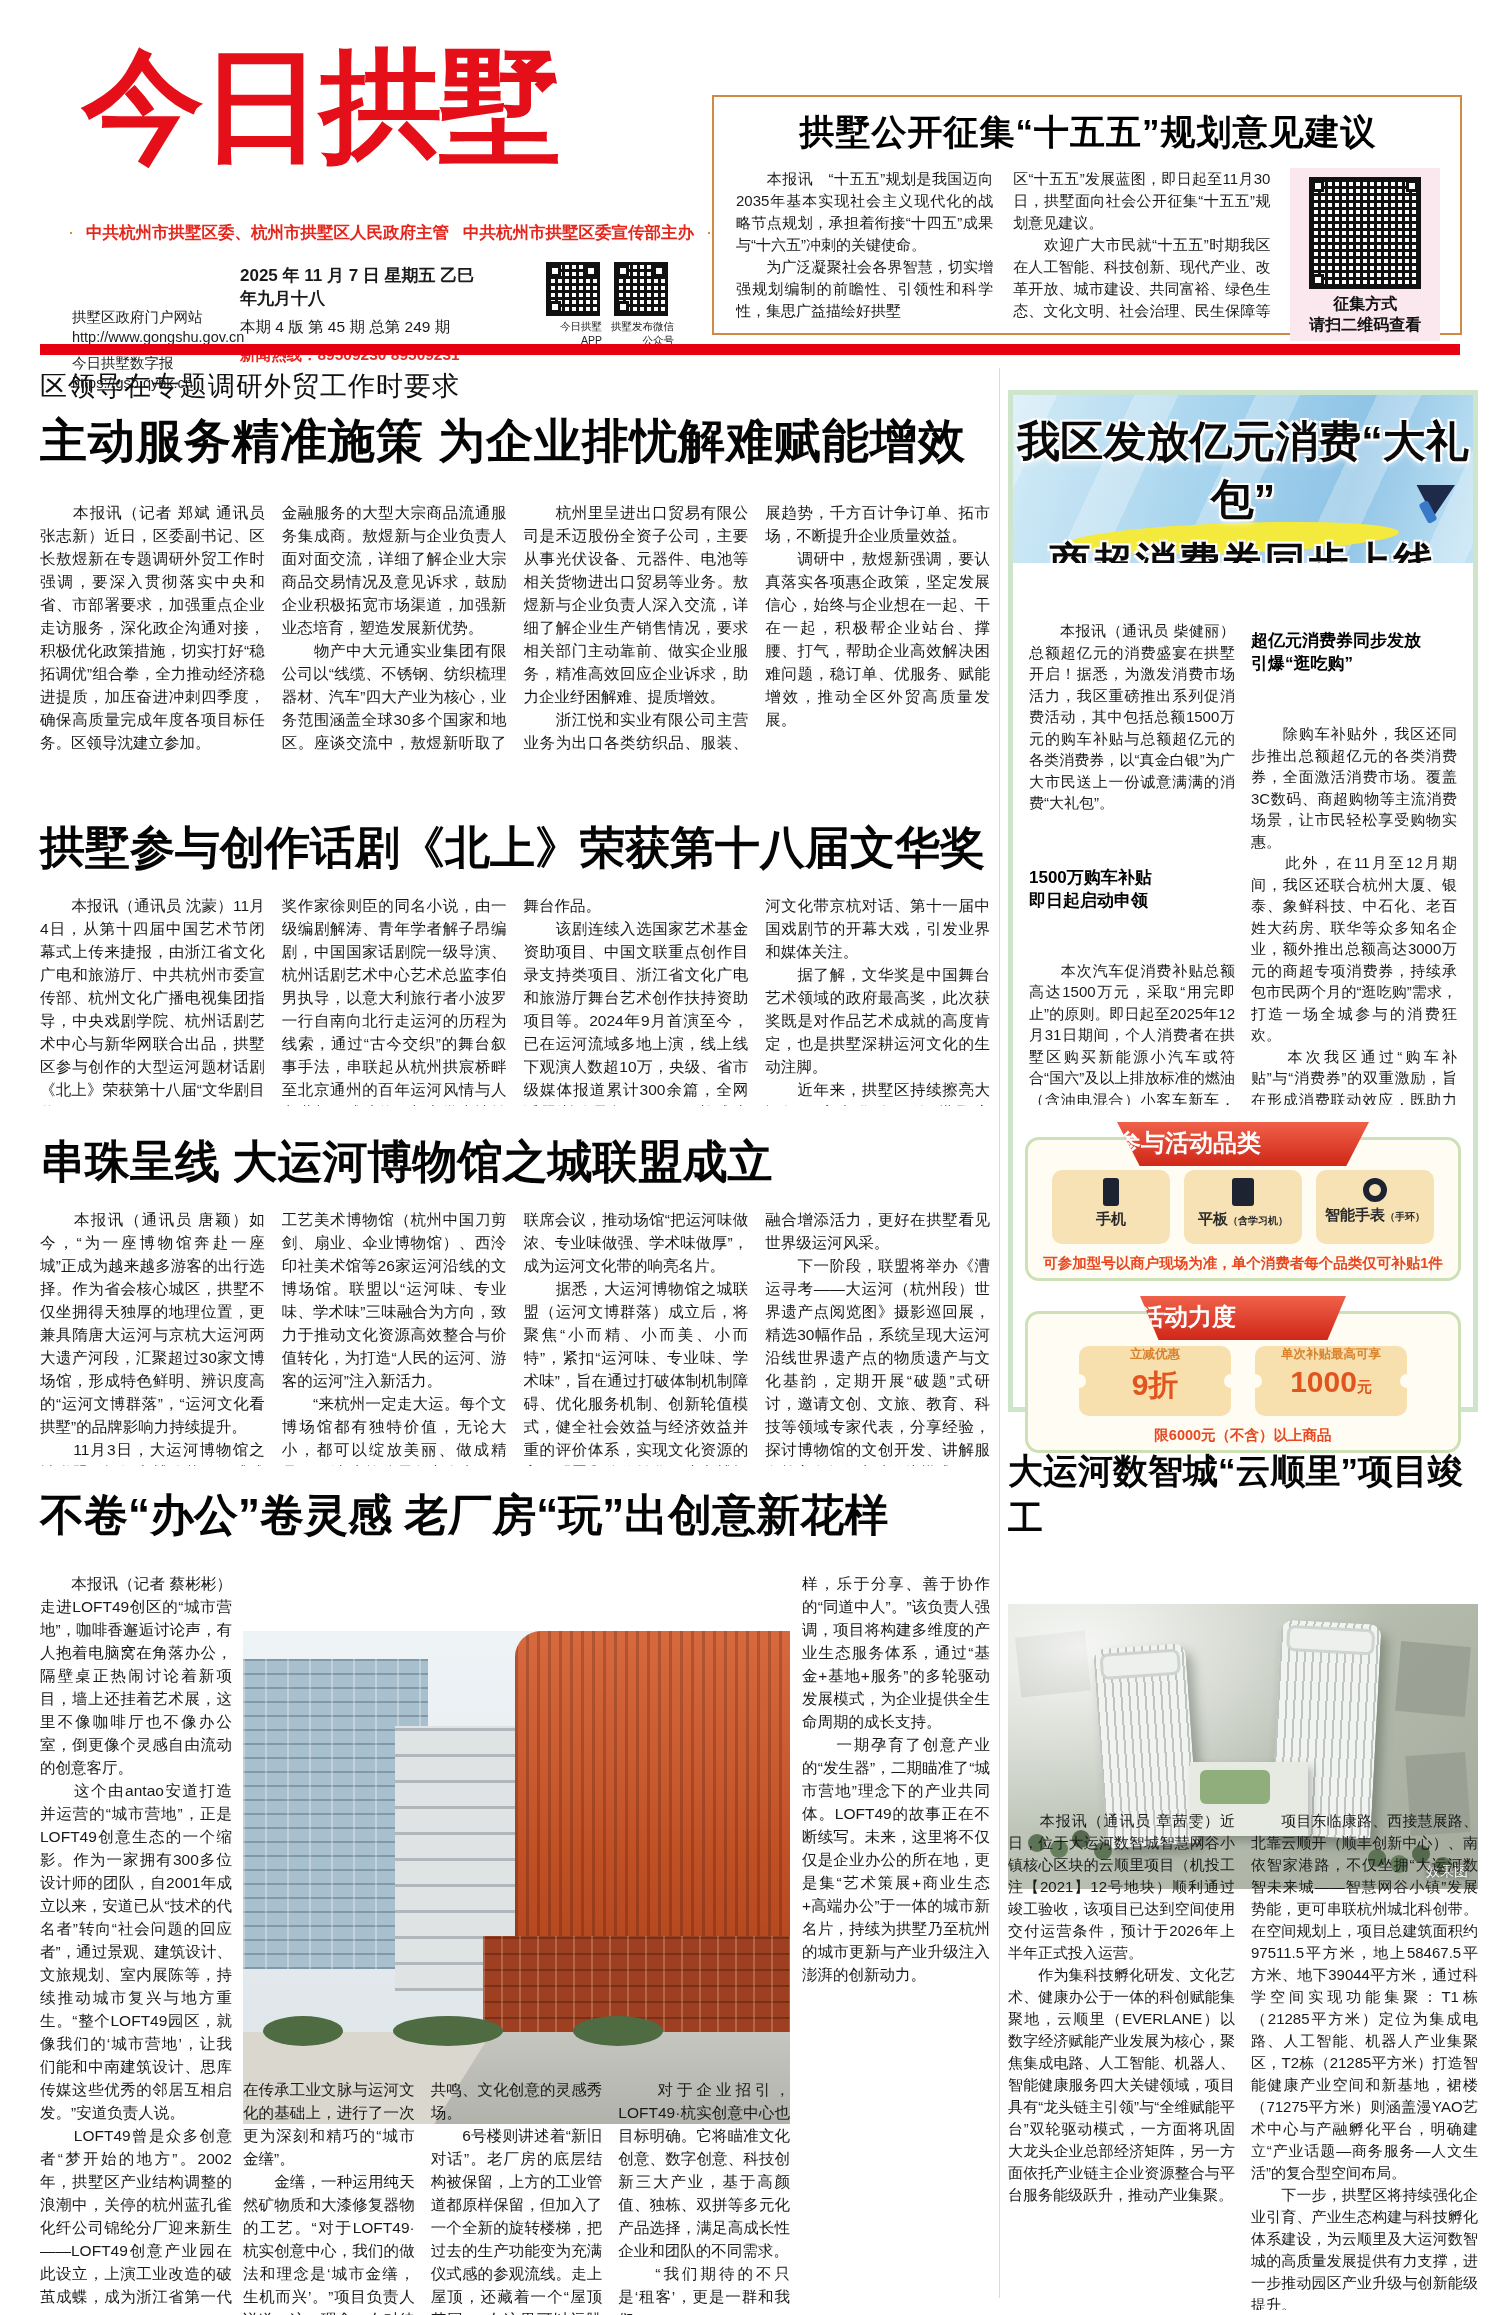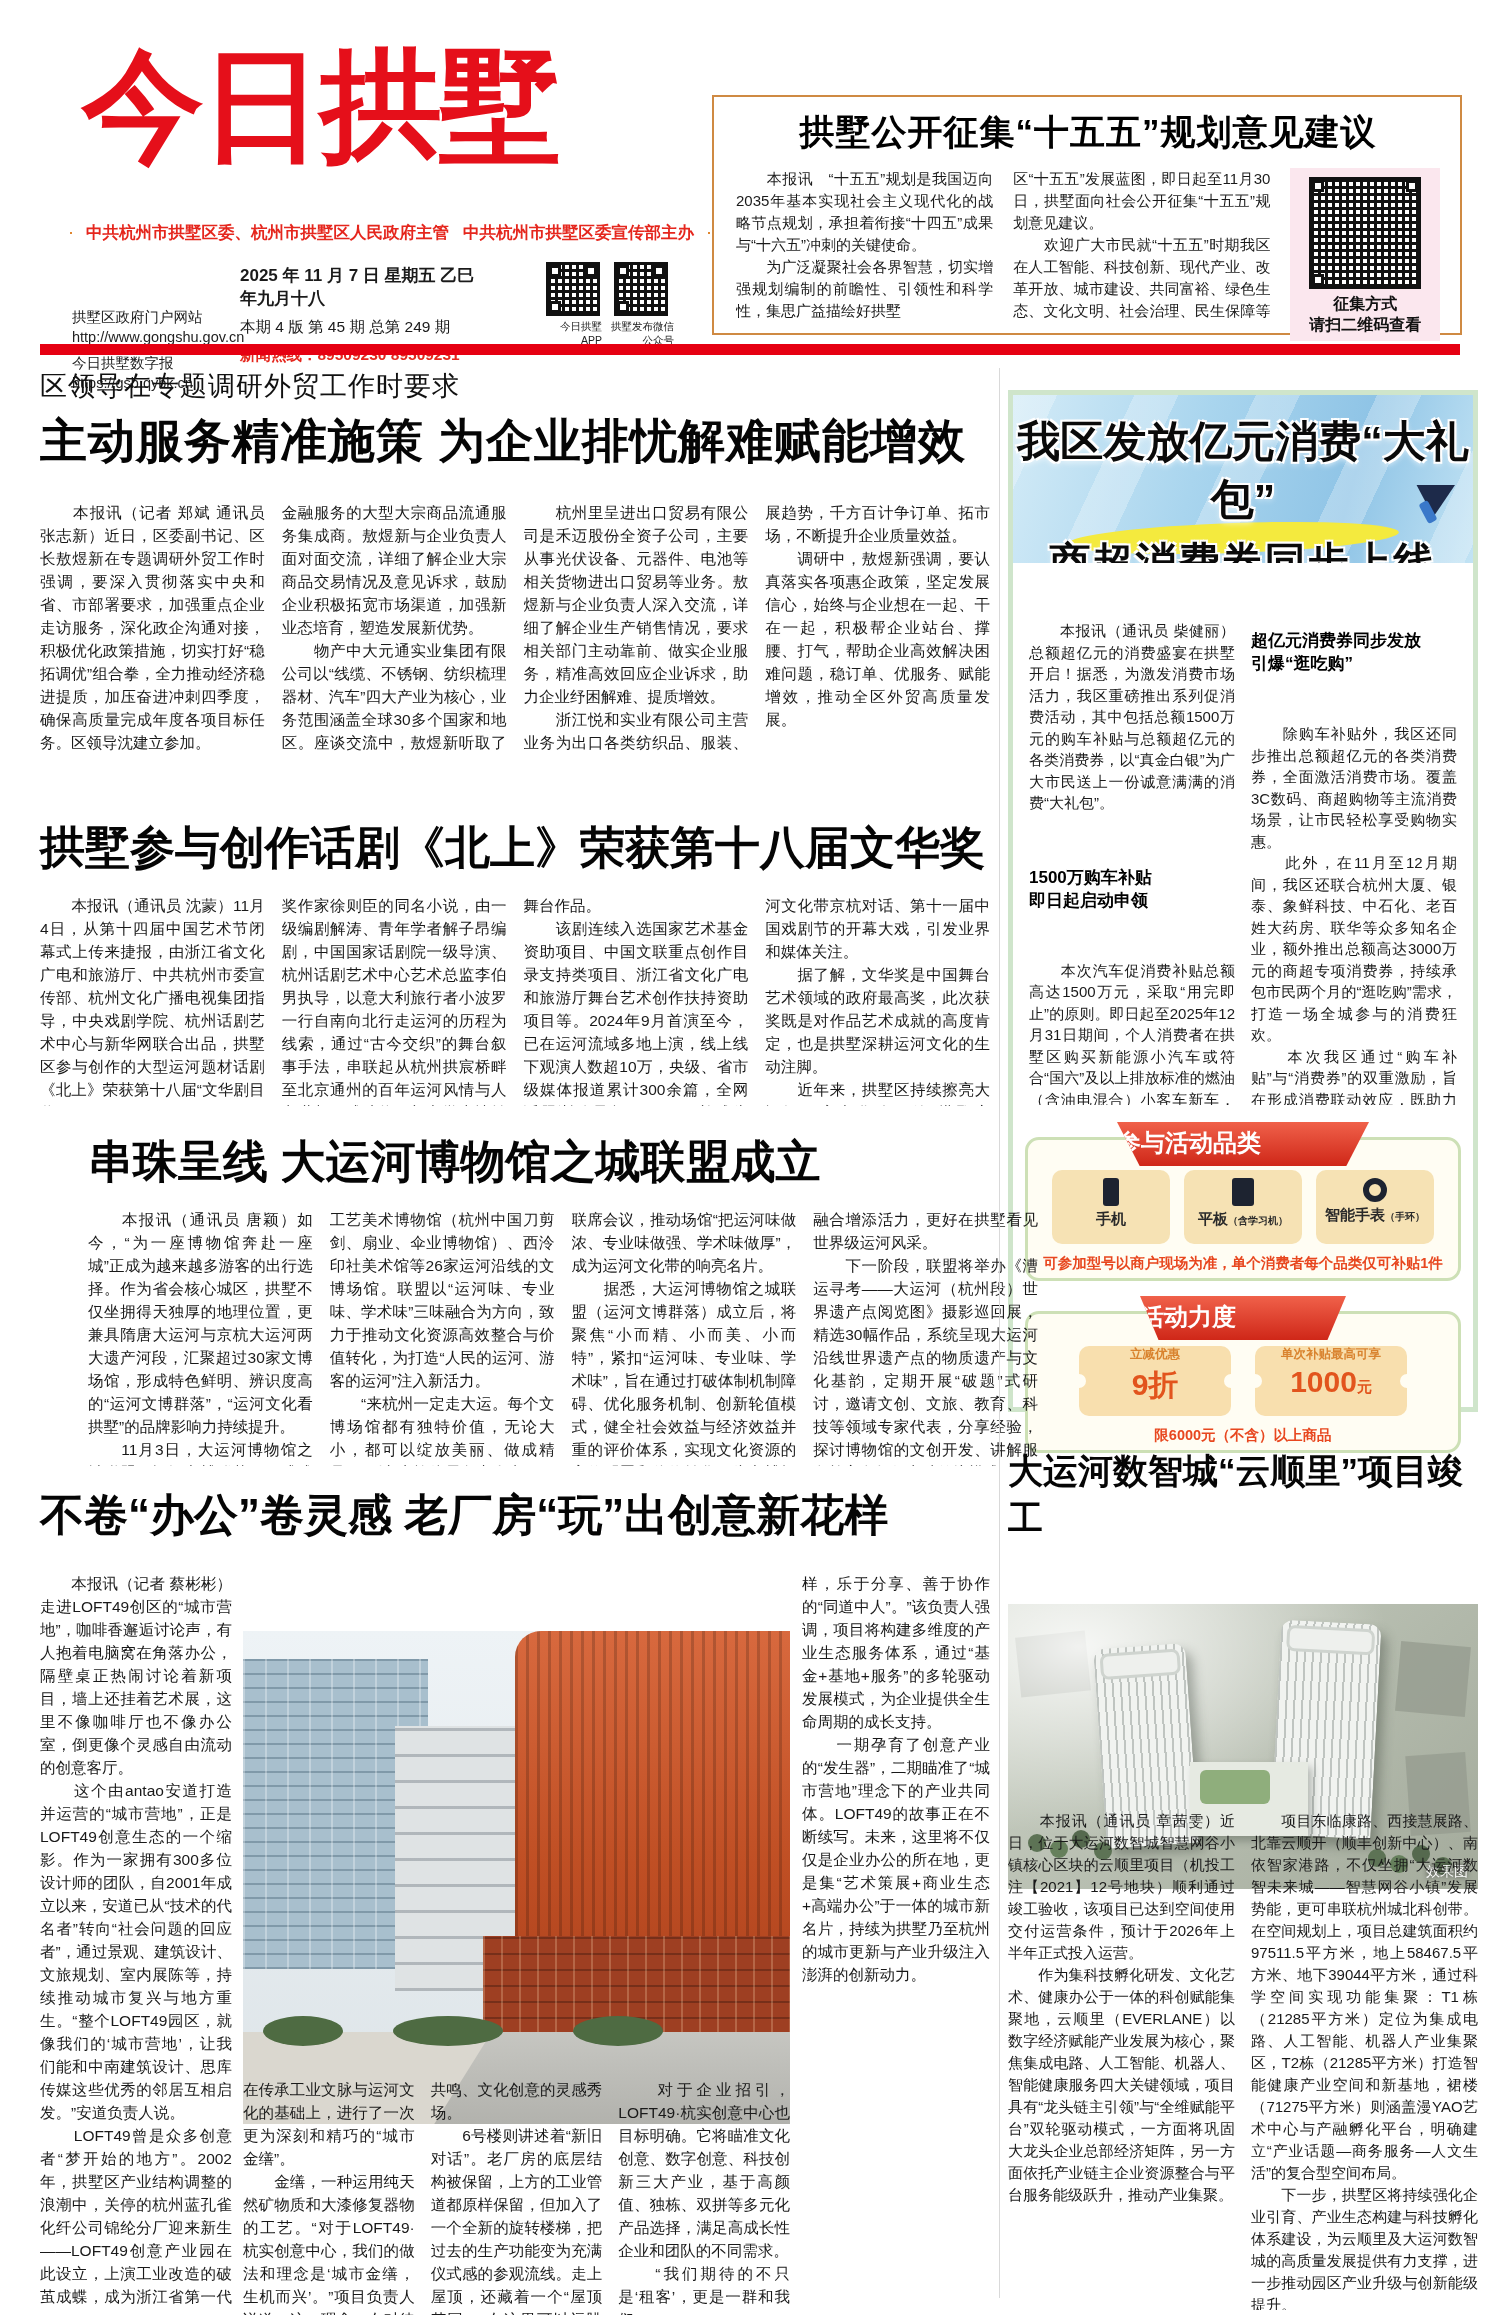--- a/index.html
+++ b/index.html
@@ -282,21 +282,21 @@
 　　该剧改编自茅盾文学奖获</div>
       <div class="col bt" style="height:212px;">奖作家徐则臣的同名小说，由一级编剧解涛、青年学者解子昂编剧，中国国家话剧院一级导演、杭州话剧艺术中心艺术总监李伯男执导，以意大利旅行者小波罗一行自南向北行走运河的历程为线索，通过“古今交织”的舞台叙事手法，串联起从杭州拱宸桥畔至北京通州的百年运河风情与人文世相，成功将一部文学史诗转化为具有强烈戏剧张力的</div>
       <div class="col bt" style="height:212px;">舞台作品。
 　　该剧连续入选国家艺术基金资助项目、中国文联重点创作目录支持类项目、浙江省文化广电和旅游厅舞台艺术创作扶持资助项目等。2024年9月首演至今，已在运河流域多地上演，线上线下观演人数超10万，央级、省市级媒体报道累计300余篇，全网话题浏览量超1000万，并成为2025中国大运</div>
       <div class="col bt" style="height:212px;">河文化带京杭对话、第十一届中国戏剧节的开幕大戏，引发业界和媒体关注。
 　　据了解，文华奖是中国舞台艺术领域的政府最高奖，此次获奖既是对作品艺术成就的高度肯定，也是拱墅深耕运河文化的生动注脚。
 　　近年来，拱墅区持续擦亮大运河国家文化公园的“拱墅窗口”。</div>
     </div>
   </div>
 
-  <div class="abs" style="left:40px; top:1132px; width:950px;margin-left:48px;">
+  <div class="abs" style="left:40px; top:1132px; width:950px;">
     <div class="h-std">串珠呈线  大运河博物馆之城联盟成立</div>
     <div class="cols" style="margin-top:16px; height:258px;">
       <div class="col bt" style="height:258px;">　　本报讯（通讯员 唐颖）如今，“为一座博物馆奔赴一座城”正成为越来越多游客的出行选择。作为省会核心城区，拱墅不仅坐拥得天独厚的地理位置，更兼具隋唐大运河与京杭大运河两大遗产河段，汇聚超过30家文博场馆，形成特色鲜明、辨识度高的“运河文博群落”，“运河文化看拱墅”的品牌影响力持续提升。
 　　11月3日，大运河博物馆之城联盟（运河文博群落）正式成立。该联盟汇聚了浙江展览馆、杭州</div>
       <div class="col bt" style="height:258px;">工艺美术博物馆（杭州中国刀剪剑、扇业、伞业博物馆）、西泠印社美术馆等26家运河沿线的文博场馆。联盟以“运河味、专业味、学术味”三味融合为方向，致力于推动文化资源高效整合与价值转化，为打造“人民的运河、游客的运河”注入新活力。
 　　“来杭州一定走大运。每个文博场馆都有独特价值，无论大小，都可以绽放美丽、做成精品。”区文广旅体局负责人表示，联盟将依托轮值平台，定期组织走访交流、</div>
       <div class="col bt" style="height:258px;">联席会议，推动场馆“把运河味做浓、专业味做强、学术味做厚”，成为运河文化带的响亮名片。
 　　据悉，大运河博物馆之城联盟（运河文博群落）成立后，将聚焦“小而精、小而美、小而特”，紧扣“运河味、专业味、学术味”，旨在通过打破体制机制障碍、优化服务机制、创新轮值模式，健全社会效益与经济效益并重的评价体系，实现文化资源的高效配置和价值转化，为文博场馆注入持续发展动能，为大运河文旅体多元</div>
       <div class="col bt" style="height:258px;">融合增添活力，更好在拱墅看见世界级运河风采。
 　　下一阶段，联盟将举办《漕运寻考——大运河（杭州段）世界遗产点阅览图》摄影巡回展，精选30幅作品，系统呈现大运河沿线世界遗产点的物质遗产与文化基韵，定期开展“破题”式研讨，邀请文创、文旅、教育、科技等领域专家代表，分享经验，探讨博物馆的文创开发、讲解服务等方向如何突破传统模式。</div>

